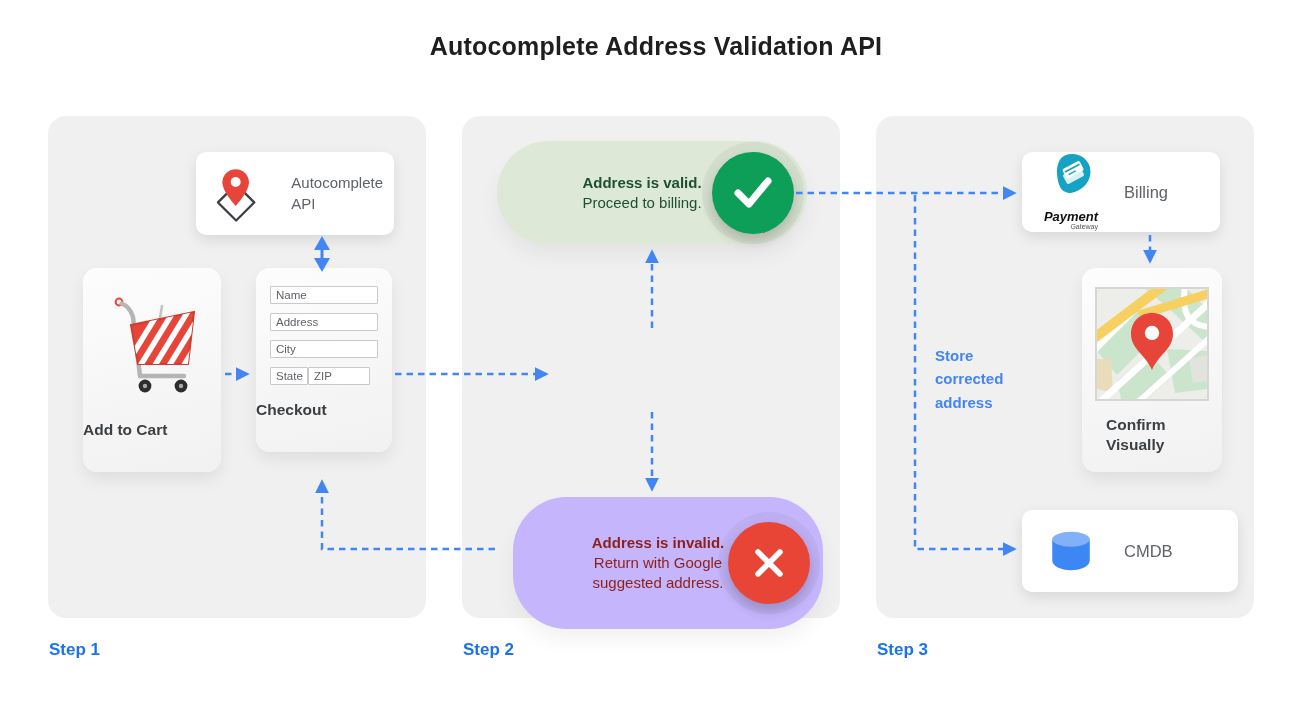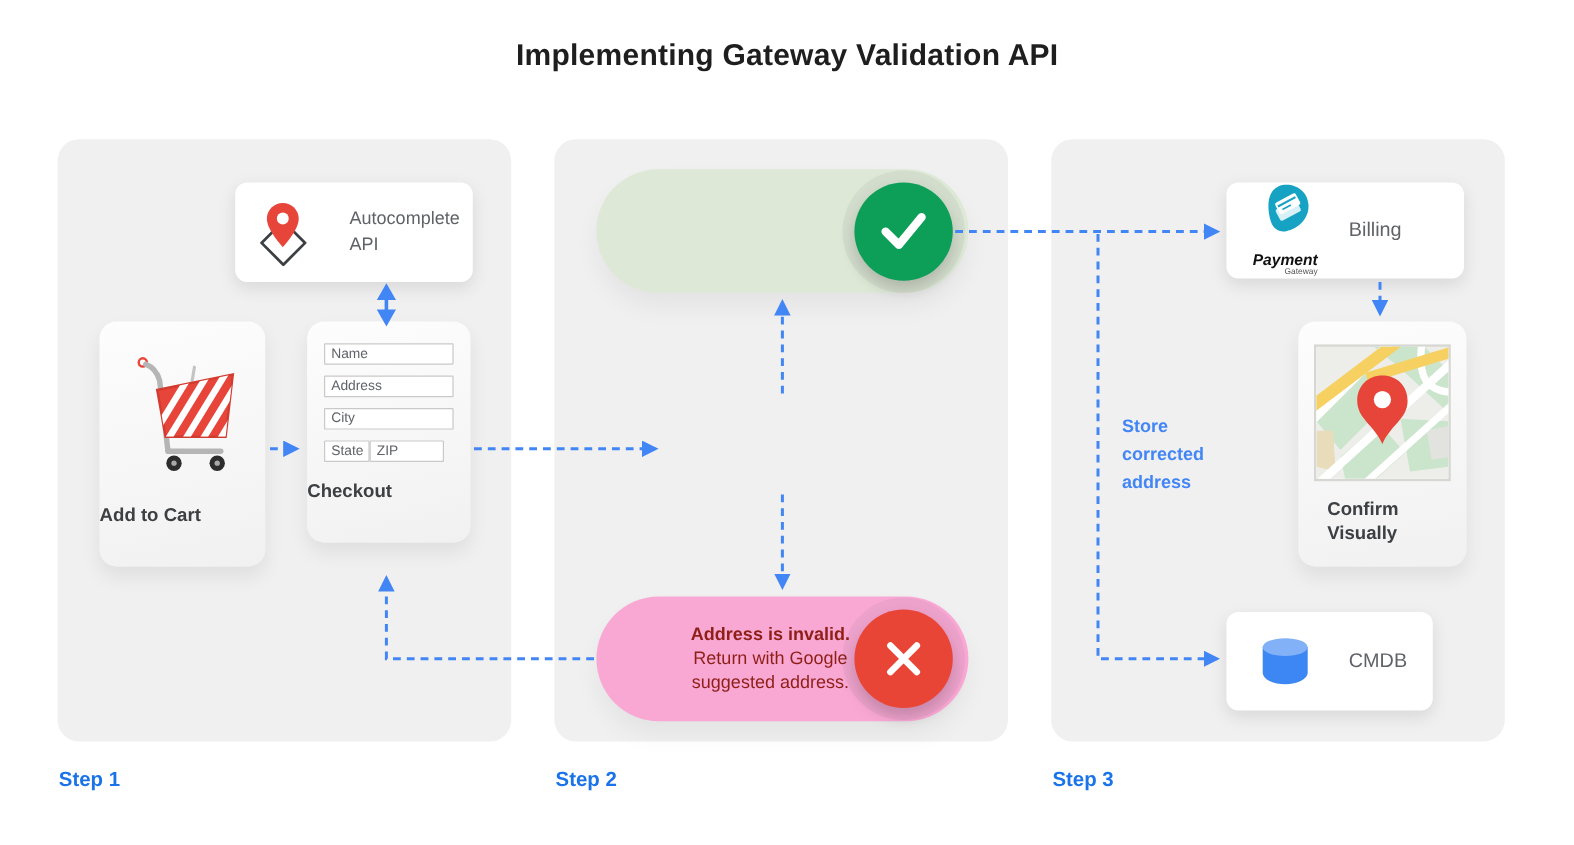--- a/index.html
+++ b/index.html
@@ -26,53 +26,53 @@
   .checkout-card{left:256px;top:268px;width:136px;height:184px;}
   .fields{position:absolute;left:14px;top:18px;right:14px;}
   .ffield{background:#fff;border:1px solid #c9c9c9;color:#5f6368;font-size:11.5px;height:18px;
           line-height:16px;padding:0 5px;box-sizing:border-box;margin-bottom:9px;border-radius:1px;}
   .frow{display:flex;gap:0;}
   .f-state{width:38px;margin-bottom:0;} .f-zip{width:62px;margin-bottom:0;}
 
   .pill{position:absolute;width:310px;border-radius:54px;display:flex;align-items:center;
         box-shadow:0 12px 20px rgba(0,0,0,.05);z-index:2;}
   .pill-valid{left:497px;top:141px;height:103px;background:#dde8d6;}
-  .pill-invalid{left:497px;top:497px;height:104px;background:#f9a8d4;}
+  .pill-invalid{left:513px;top:497px;height:132px;background:#c4b5fd;}
   .pill-text{width:198px;margin-left:46px;text-align:center;font-size:15px;line-height:1.32;}
   .pill-valid .pill-text{color:#1d5033;}
   .pill-invalid .pill-text{color:#8e1f17;}
   .pill-title{font-weight:bold;}
   .badge{position:absolute;right:13px;top:50%;transform:translateY(-50%);width:82px;height:82px;
          border-radius:50%;display:flex;align-items:center;justify-content:center;
          box-shadow:0 0 0 10px rgba(90,90,90,.07),0 7px 12px rgba(0,0,0,.18);}
   .badge-valid{background:#0d9e58;}
   .badge-invalid{background:#e94537;}
 
   .validation-card{left:554px;top:331px;width:198px;height:78px;padding-left:18px;gap:16px;box-sizing:border-box;}
   .validation-card .icon-label{width:116px;}
 
   .billing-card{left:1022px;top:152px;width:198px;height:80px;padding-left:18px;gap:22px;box-sizing:border-box;}
   .logo-block{width:62px;display:flex;flex-direction:column;align-items:center;}
   .logo-title{font-size:13px;font-weight:bold;font-style:italic;color:#111;line-height:1;margin-top:15px;}
   .logo-sub{font-size:7px;color:#555;line-height:1.2;align-self:flex-end;margin-right:4px;}
   .confirm-card{left:1082px;top:268px;width:140px;height:204px;}
   .map-wrap{position:absolute;left:13px;top:19px;border:2px solid #d6d6d2;line-height:0;background:#fff;}
-  .cmdb-card{left:1022px;top:510px;width:172px;height:82px;padding-left:24px;gap:28px;box-sizing:border-box;}
+  .cmdb-card{left:1022px;top:510px;width:216px;height:82px;padding-left:24px;gap:28px;box-sizing:border-box;}
 
   .store-note{position:absolute;left:935px;top:344px;width:96px;color:#4285f4;
               font-size:15px;font-weight:bold;line-height:1.55;z-index:3;}
 
   .connectors{position:absolute;left:0;top:0;z-index:4;pointer-events:none;}
 </style>
 </head>
 <body>
 
 <div class="canvas">
 
-  <div class="title">Implementing Gateway Validation API</div>
+  <div class="title">Autocomplete Address Validation API</div>
 
   <div class="panel p1"></div>
   <div class="panel p2"></div>
   <div class="panel p3"></div>
 
   <div class="card-white autocomplete-card">
     <svg width="58" height="62" viewBox="0 0 58 62">
       <rect x="15" y="26" width="29" height="29" transform="rotate(45 29.5 40.5)" fill="#ffffff" stroke="#3c4043" stroke-width="2.6" stroke-linejoin="round"></rect>
       <path d="M29 3 C20.7 3 14 9.6 14 17.8 C14 28.6 29 44.5 29 44.5 S44 28.6 44 17.8 C44 9.6 37.3 3 29 3 Z" fill="#e8453a"></path>
       <circle cx="29" cy="17.5" r="5.6" fill="#ffffff"></circle>
@@ -116,20 +116,24 @@
         <div class="ffield f-state">State</div>
         <div class="ffield f-zip">ZIP</div>
       </div>
     </div>
     <div class="soft-label" style="bottom:32px">Checkout</div>
   </div>
 
   <div class="step-label s1">Step 1</div>
 
   <div class="pill pill-valid">
+    <div class="pill-text">
+      <div class="pill-title">Address is valid.</div>
+      <div>Proceed to billing.</div>
+    </div>
     <div class="badge badge-valid">
       <svg width="46" height="38" viewBox="0 0 46 38">
         <polyline points="8,19 19,30 38,7" fill="none" stroke="#ffffff" stroke-width="7" stroke-linecap="round" stroke-linejoin="round"></polyline>
       </svg>
     </div>
   </div>
 
 
   <div class="pill pill-invalid">
     <div class="pill-text">

